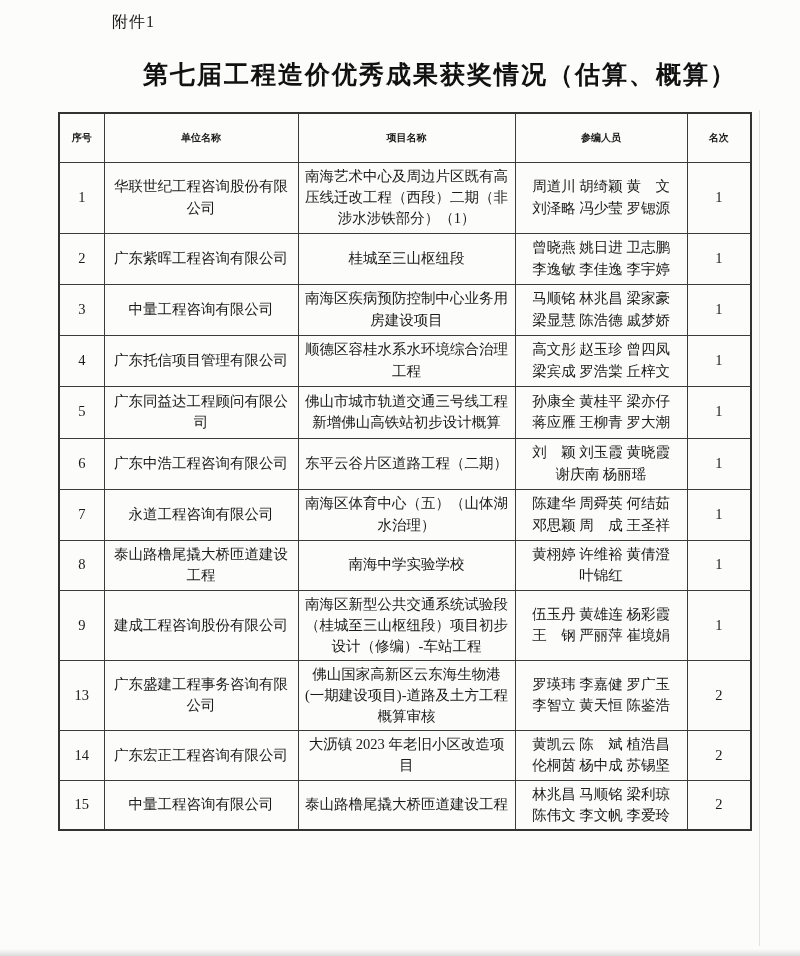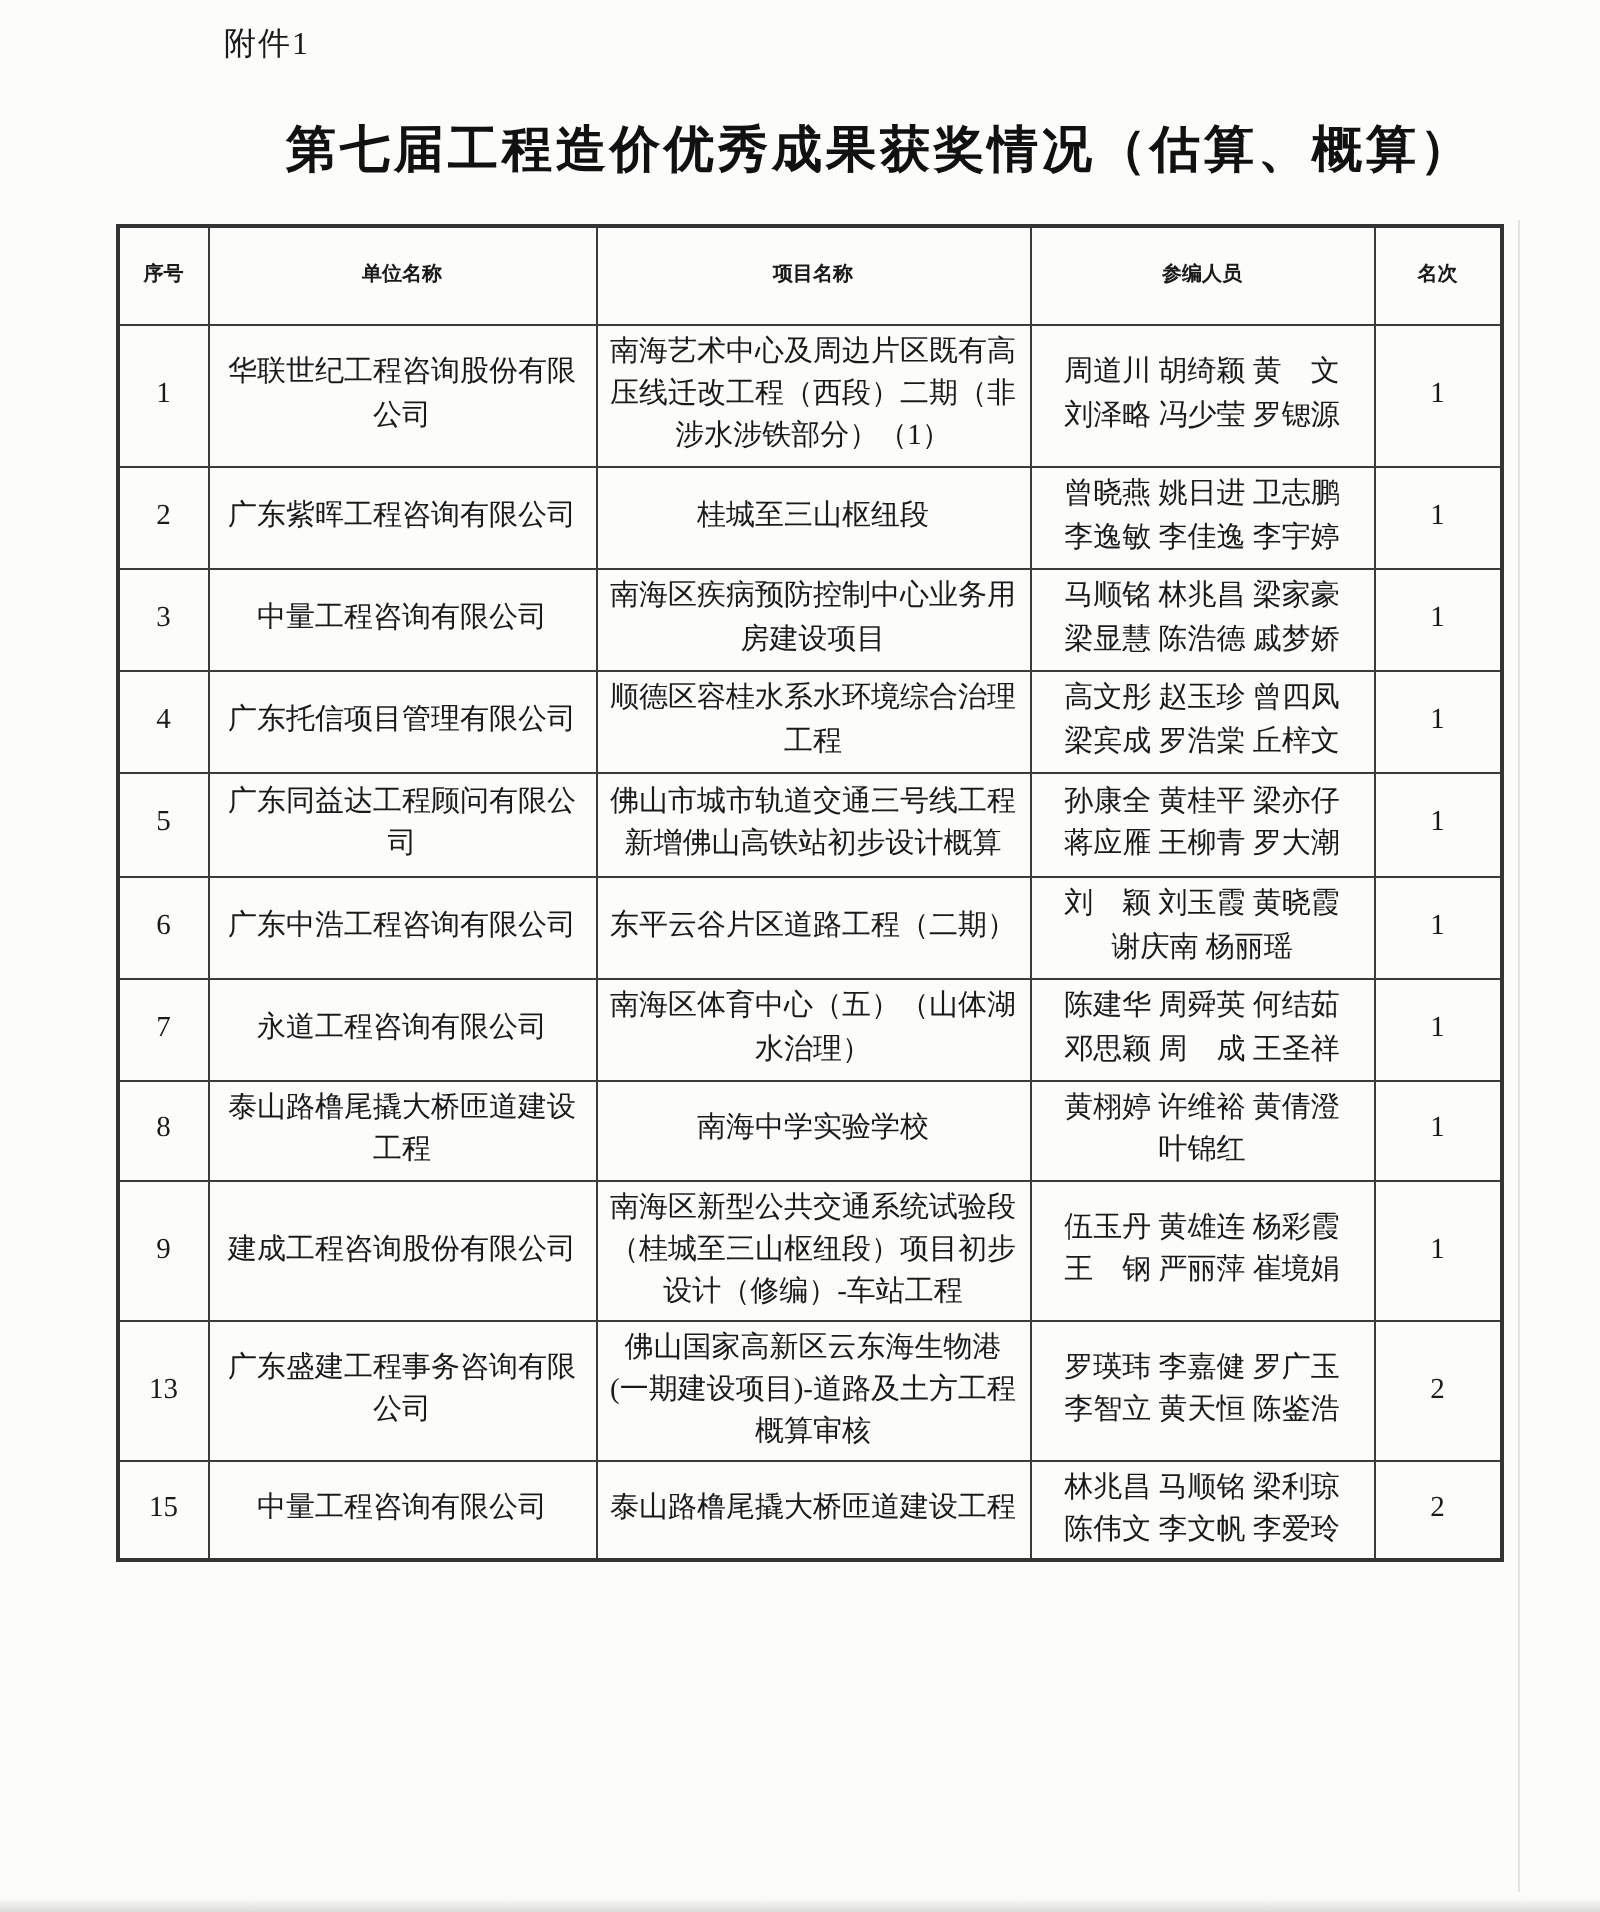--- a/index.html
+++ b/index.html
@@ -193,20 +193,28 @@
           <td>1</td>
         </tr>
         <tr style="height: 61px;">
           <td>13</td>
           <td>广东盛建工程事务咨询有限公司</td>
           <td>佛山国家高新区云东海生物港(一期建设项目)-道路及土方工程概算审核</td>
           <td class="participants">罗瑛玮 李嘉健 罗广玉
 李智立 黄天恒 陈鉴浩</td>
           <td>2</td>
         </tr>
+        <tr style="height: 50px;">
+          <td>14</td>
+          <td>广东宏正工程咨询有限公司</td>
+          <td>大沥镇 2023 年老旧小区改造项目</td>
+          <td class="participants">黄凯云 陈　斌 植浩昌
+伦桐茵 杨中成 苏锡坚</td>
+          <td>2</td>
+        </tr>
         <tr style="height: 42px;">
           <td>15</td>
           <td>中量工程咨询有限公司</td>
           <td>泰山路橹尾撬大桥匝道建设工程</td>
           <td class="participants">林兆昌 马顺铭 梁利琼
 陈伟文 李文帆 李爱玲</td>
           <td>2</td>
         </tr>
       </tbody>
   </table>

